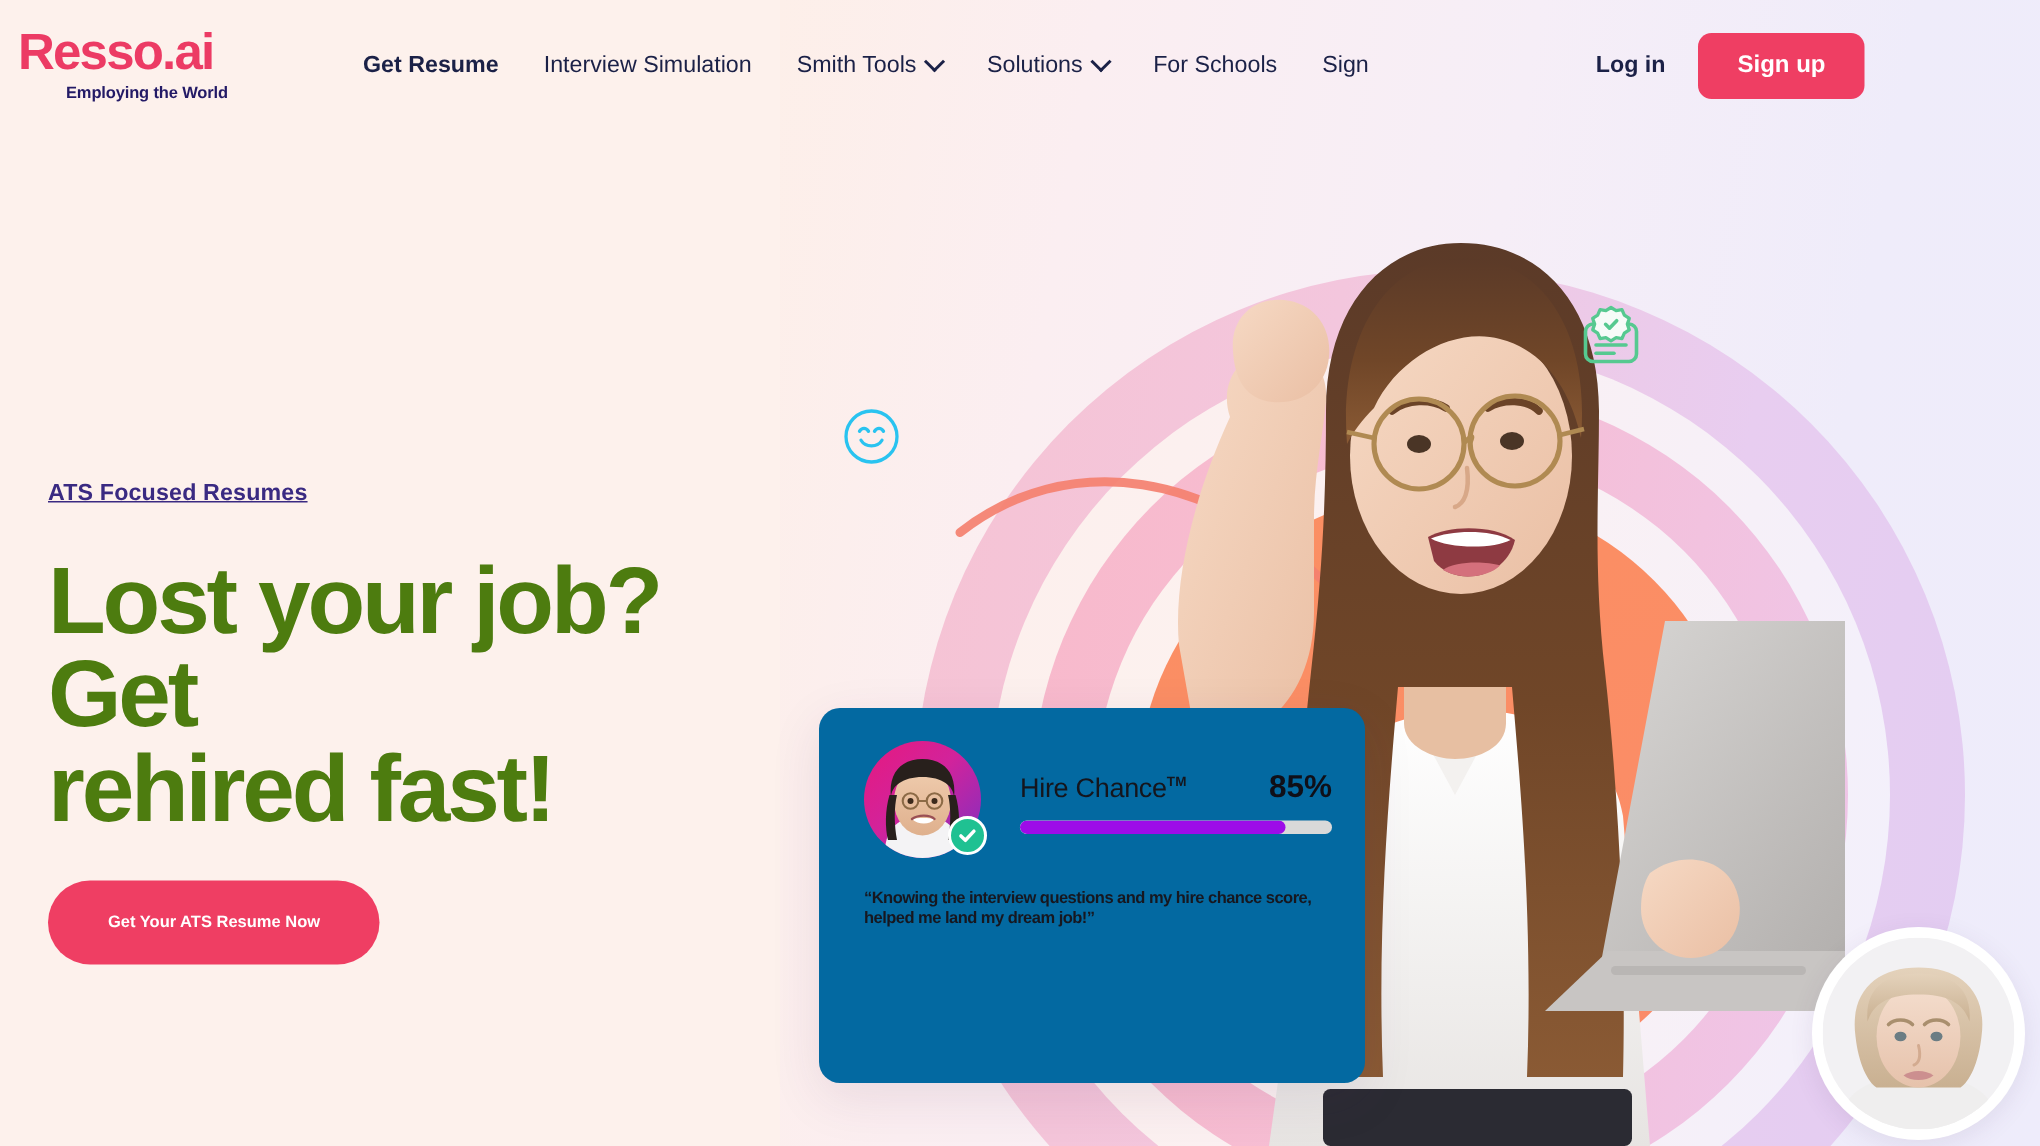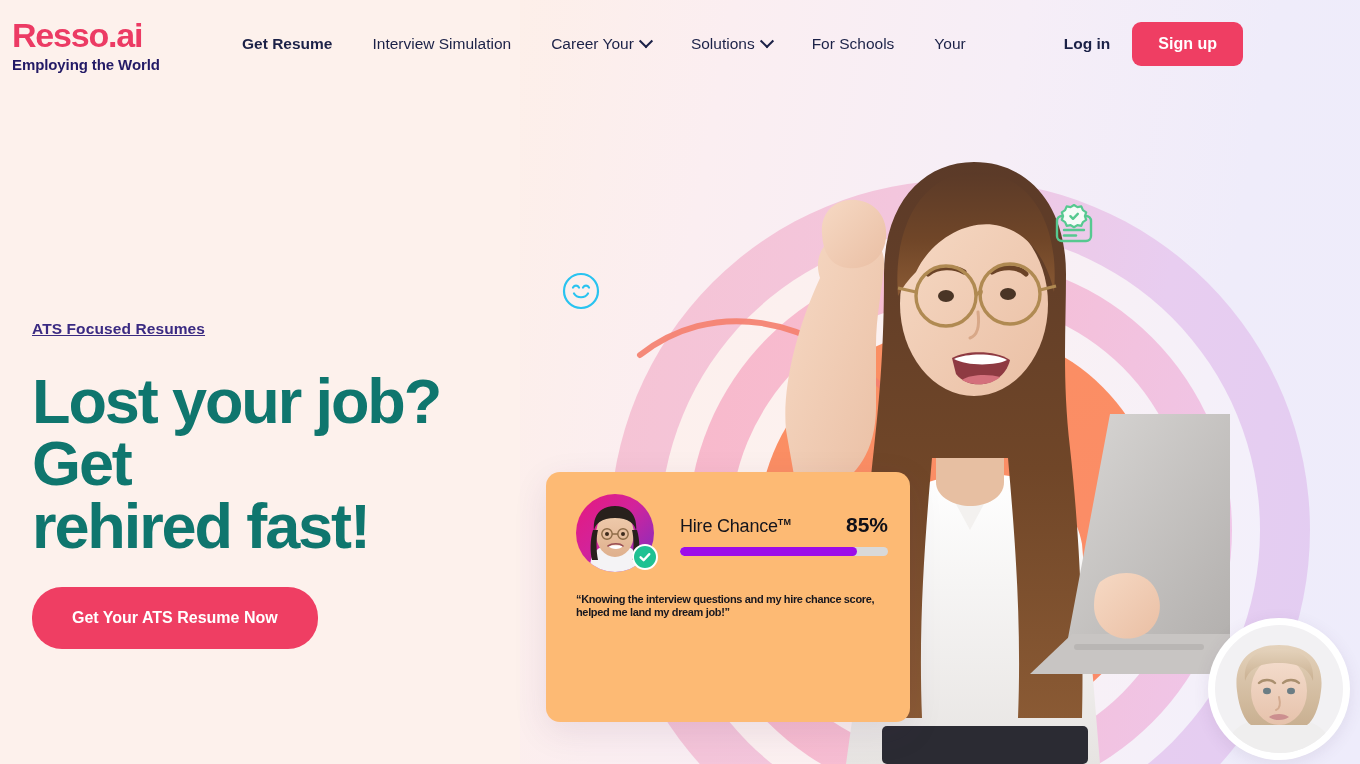--- a/index.html
+++ b/index.html
@@ -101,33 +101,34 @@
   }
   .logo-word {
     font-size: 34px;
     font-weight: 800;
     letter-spacing: -1.2px;
     color: #ec3b64;
     line-height: 1;
   }
   .logo-tag {
     margin-top: 4px;
-    font-size: 15px;
+    font-size: 11px;
     font-weight: 700;
     letter-spacing: -0.1px;
     color: #231a66;
+    margin-left: 32px;
   }
 
   .nav-links {
     position: absolute;
     left: 242px; top: 0;
     height: 88px;
     display: flex;
     align-items: center;
-    gap: 14px;
+    gap: 4px;
   }
   .nav-item {
     display: flex;
     align-items: center;
     gap: 7px;
     font-size: 15.5px;
     color: #1b2147;
     cursor: pointer;
     white-space: nowrap;
     padding: 6px 0;
@@ -183,49 +184,49 @@
     color: #3a2a82;
     letter-spacing: 0.1px;
     margin-bottom: 32px;
     text-decoration: underline;
   }
   .hero-title {
     font-size: 63px;
     line-height: 0.99;
     font-weight: 800;
     letter-spacing: -2.1px;
-    color: #0f766e;
+    color: #4d7c0f;
     margin-bottom: 30px;
   }
   .hero-sub {
     font-size: 18.5px;
     line-height: 1.32;
     color: #2c2c3a;
     width: 468px;
     margin-bottom: 34px;
   }
   .cta-btn {
     display: inline-block;
     background: #ef3e63;
     color: #ffffff;
-    font-size: 16px;
+    font-size: 11px;
     font-weight: 700;
     border: none;
     border-radius: 30px;
     padding: 22px 40px;
     cursor: pointer;
     font-family: "Liberation Sans", sans-serif;
   }
 
   
   .testimonial {
     position: absolute;
     left: 546px; top: 472px;
     width: 364px; height: 250px;
-    background: #fdba74;
+    background: #0369a1;
     border-radius: 14px;
     box-shadow: 0 10px 34px rgba(80,40,90,0.10);
     padding: 22px 30px 16px 30px;
     z-index: 35;
   }
   .t-head {
     display: flex;
     align-items: flex-start;
     gap: 26px;
   }
@@ -438,32 +439,32 @@
     </div>
 
     <div class="nav-links">
       <div class="nav-item active">
         <span>Get Resume</span>
       </div>
       <div class="nav-item">
         <span>Interview Simulation</span>
       </div>
       <div class="nav-item">
-        <span>Career Your</span>
+        <span>Smith Tools</span>
         <span class="chev"></span>
       </div>
       <div class="nav-item">
         <span>Solutions</span>
         <span class="chev"></span>
       </div>
       <div class="nav-item">
         <span>For Schools</span>
       </div>
       <div class="nav-item">
-        <span>Your</span>
+        <span>Sign</span>
       </div>
     </div>
 
     <div class="nav-right">
       <span class="login-link">Log in</span>
       <button class="signup-btn">Sign up</button>
     </div>
   </nav>
 
   <div class="hero-copy">

